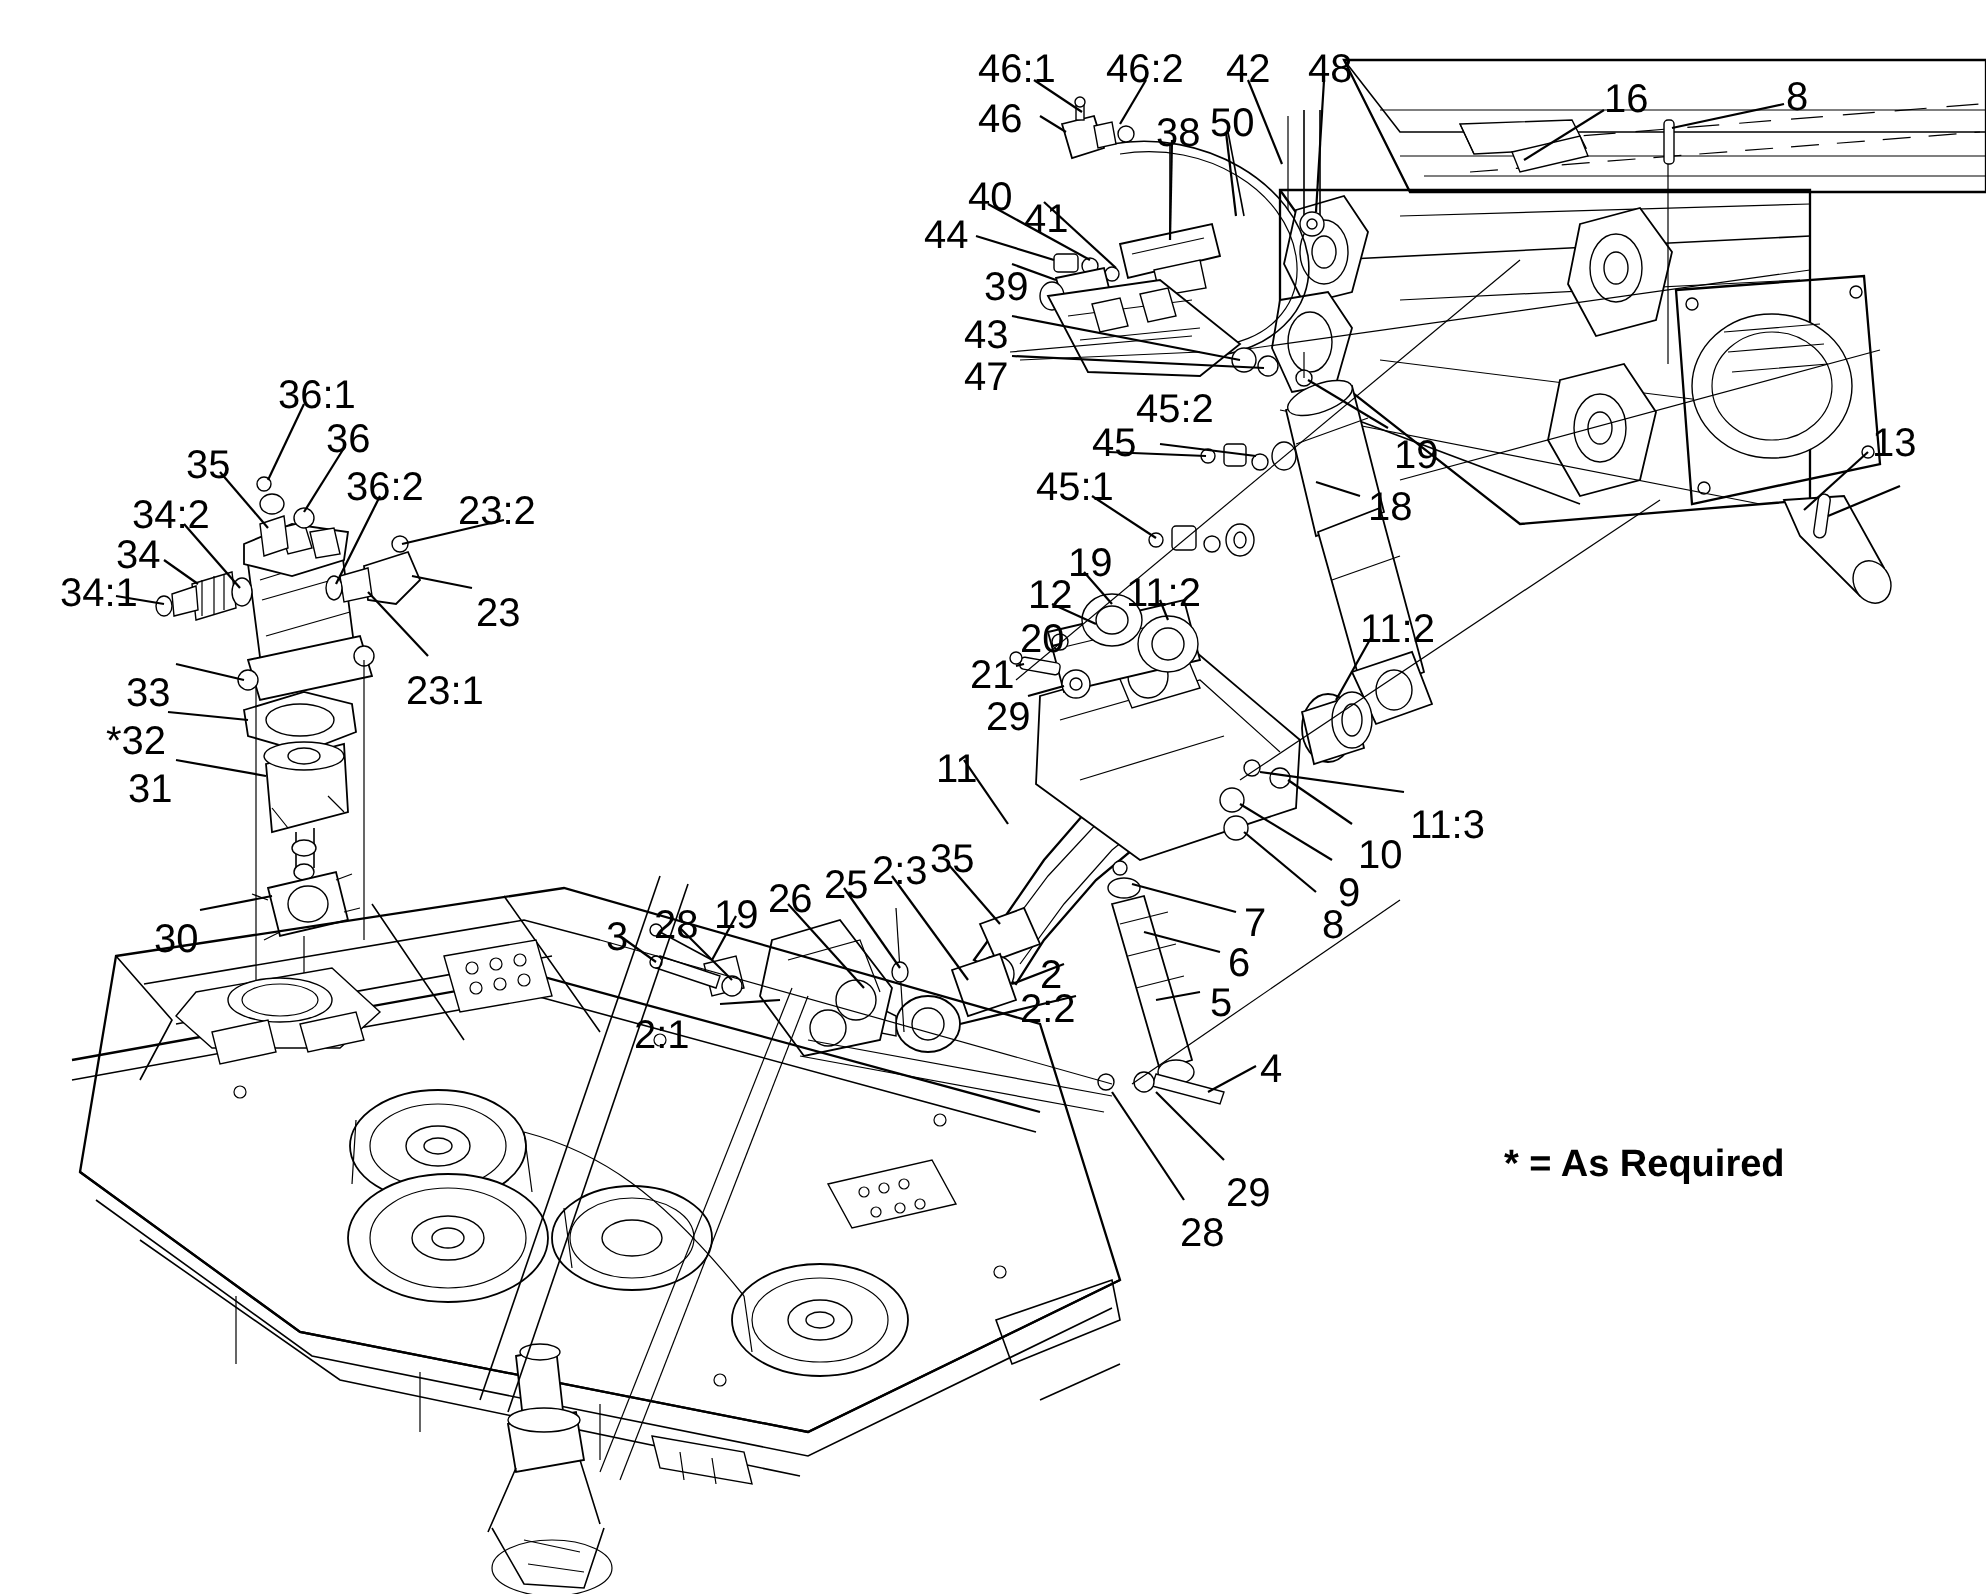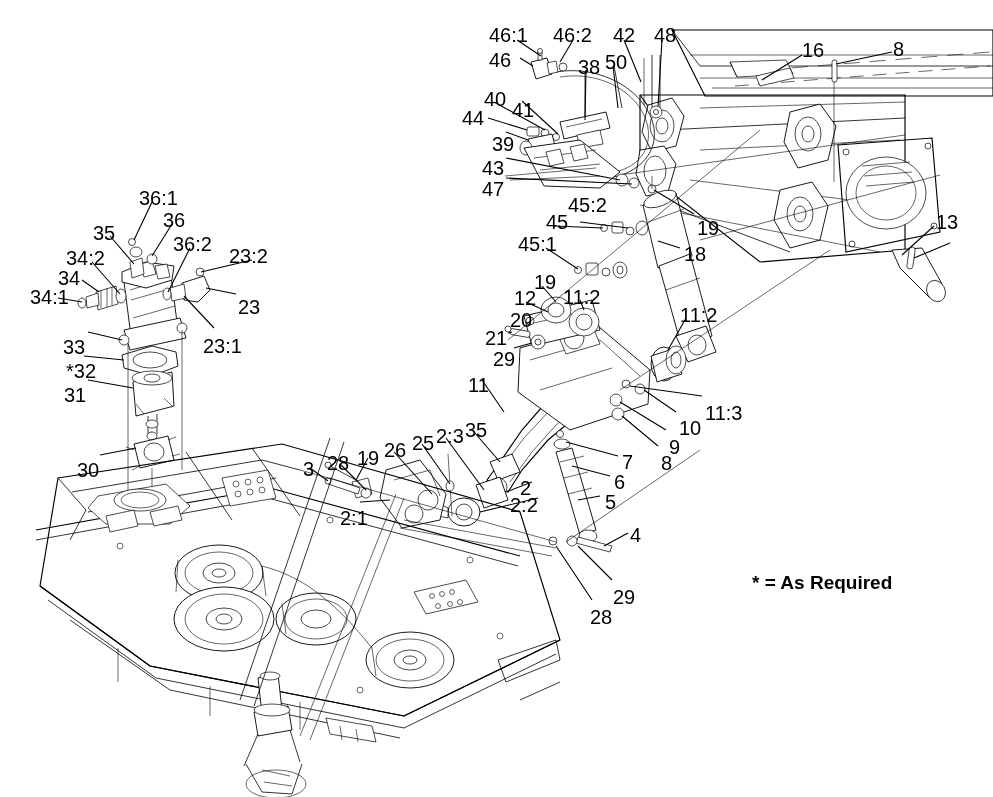--- a/index.html
+++ b/index.html
@@ -487,21 +487,21 @@
     <span class="callout" style="left:163px;top:210px">36</span>
     <span class="callout" style="left:93px;top:223px">35</span>
     <span class="callout" style="left:173px;top:234px">36:2</span>
     <span class="callout" style="left:229px;top:246px">23:2</span>
     <span class="callout" style="left:66px;top:248px">34:2</span>
     <span class="callout" style="left:58px;top:268px">34</span>
     <span class="callout" style="left:30px;top:287px">34:1</span>
     <span class="callout" style="left:238px;top:297px">23</span>
     <span class="callout" style="left:63px;top:337px">33</span>
     <span class="callout" style="left:203px;top:336px">23:1</span>
-    <span class="callout" style="left:66px;top:361px">*32</span>
+    <span class="callout" style="left:53px;top:361px">*32</span>
     <span class="callout" style="left:64px;top:385px">31</span>
     <span class="callout" style="left:77px;top:460px">30</span>
     <span class="callout" style="left:534px;top:272px">19</span>
     <span class="callout" style="left:514px;top:288px">12</span>
     <span class="callout" style="left:563px;top:287px">11:2</span>
     <span class="callout" style="left:680px;top:305px">11:2</span>
     <span class="callout" style="left:510px;top:310px">20</span>
     <span class="callout" style="left:485px;top:328px">21</span>
     <span class="callout" style="left:493px;top:349px">29</span>
     <span class="callout" style="left:468px;top:375px">11</span>
@@ -514,21 +514,21 @@
     <span class="callout" style="left:412px;top:433px">25</span>
     <span class="callout" style="left:384px;top:440px">26</span>
     <span class="callout" style="left:357px;top:448px">19</span>
     <span class="callout" style="left:327px;top:453px">28</span>
     <span class="callout" style="left:303px;top:459px">3</span>
     <span class="callout" style="left:622px;top:452px">7</span>
     <span class="callout" style="left:614px;top:472px">6</span>
     <span class="callout" style="left:520px;top:478px">2</span>
     <span class="callout" style="left:605px;top:492px">5</span>
     <span class="callout" style="left:510px;top:495px">2:2</span>
-    <span class="callout" style="left:340px;top:508px">2:1</span>
+    <span class="callout" style="left:317px;top:508px">2:1</span>
     <span class="callout" style="left:630px;top:525px">4</span>
     <span class="callout" style="left:613px;top:587px">29</span>
     <span class="callout" style="left:590px;top:607px">28</span>
   </div>
 
   <span class="legend" style="left:752px;top:572px">* = As Required</span>
 
 </div>
 
 </body></html>

